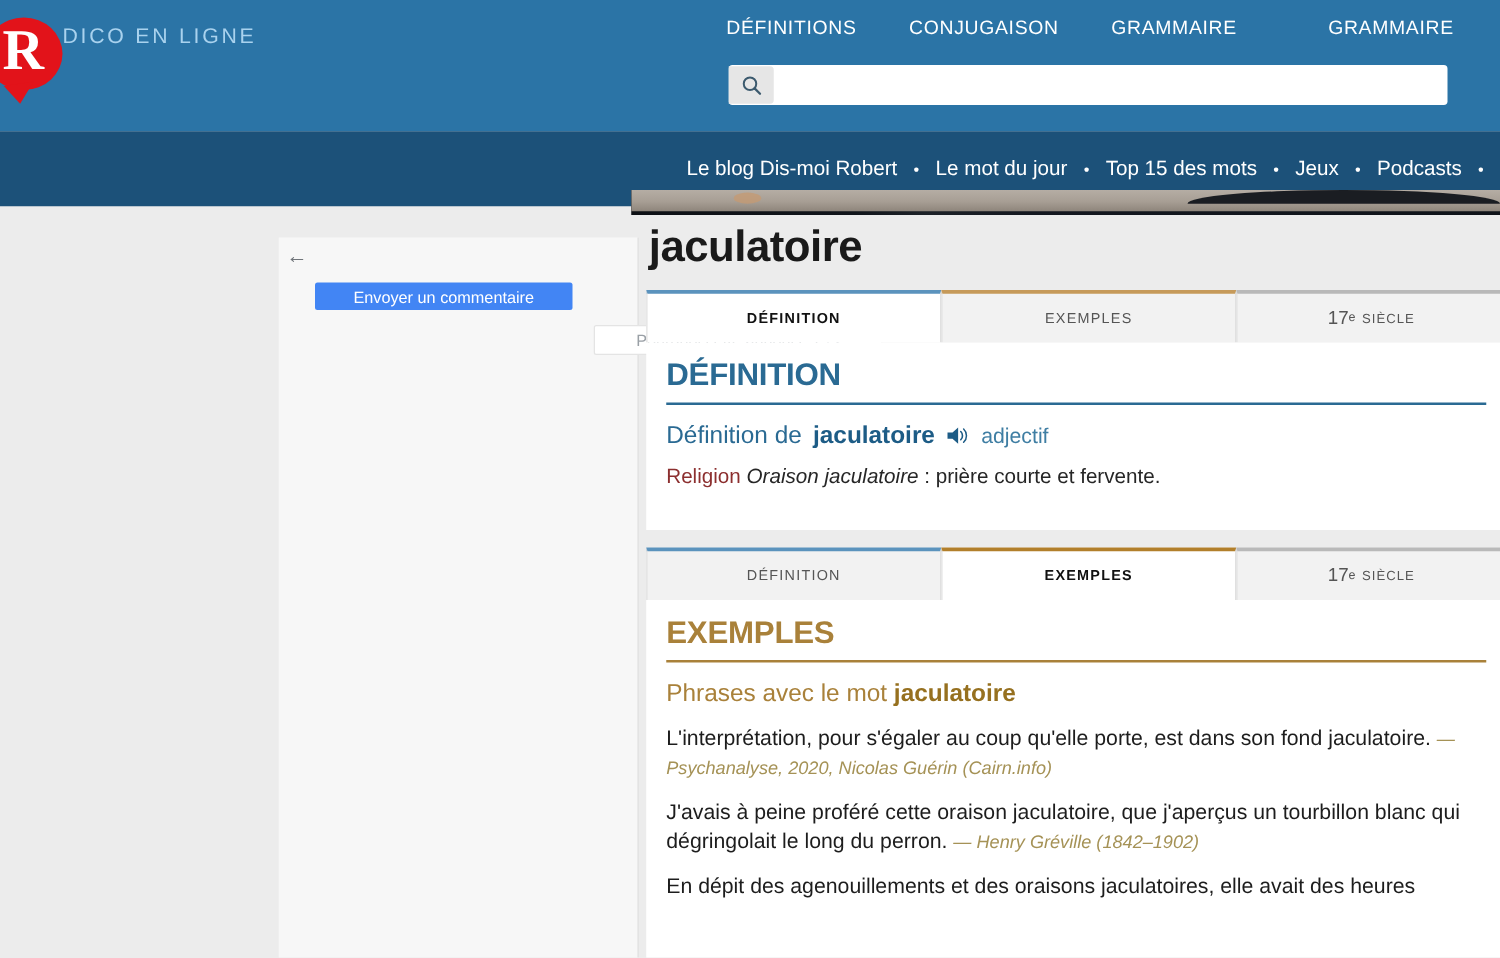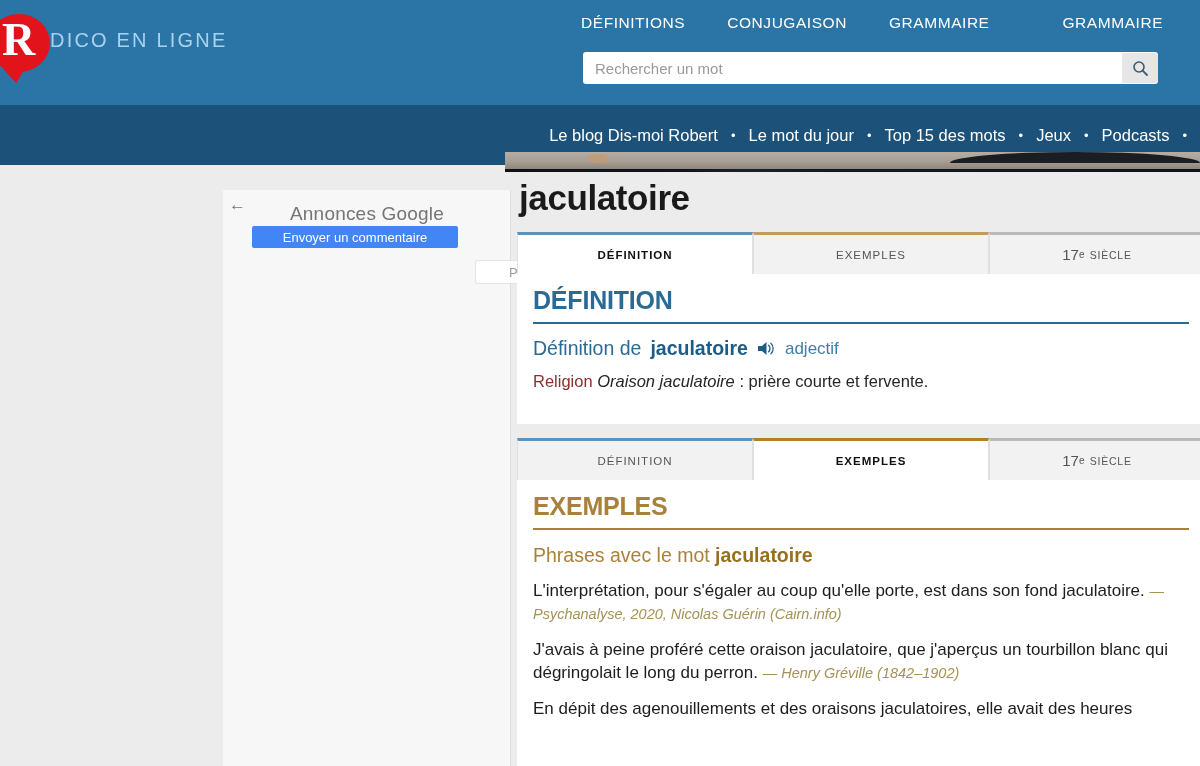--- a/index.html
+++ b/index.html
@@ -47,22 +47,22 @@
     position: absolute; left: 62px; top: 10px;
   }
   .logo-main {
     font-family: "Liberation Serif", serif;
     font-size: 40px; font-weight: bold;
     color: #ffffff; line-height: 1.05;
     letter-spacing: -1.2px;
   }
   .logo-main .sm { font-size: 28px; }
   .logo-sub {
-    font-size: 20px; color: #a9d2ee;
-    letter-spacing: 2.2px; margin-top: 11px;
+    font-size: 17px; color: #a9d2ee;
+    letter-spacing: 2.2px; margin-top: 1px;
     font-weight: 500;
   }
 
   .topnav {
     position: absolute; left: 565px; top: 8px;
     width: 620px; height: 30px;
     display: flex; align-items: center;
   }
   .topnav a {
     color: #ffffff; font-size: 15.5px;
@@ -287,21 +287,20 @@
   </div>
 
   <nav class="topnav">
     <a class="n1" href="#">DÉFINITIONS</a>
     <a class="n2" href="#">CONJUGAISON</a>
     <a class="n3" href="#">GRAMMAIRE</a>
     <a class="n4" href="#">GRAMMAIRE</a>
   </nav>
 
   <div class="searchbar">
-    <input type="text" placeholder="Rechercher un mot" style="">
     <button class="search-btn">
       <svg width="17" height="17" viewBox="0 0 17 17">
         <circle cx="7" cy="7" r="5" fill="none" stroke="#3c5a6e" stroke-width="1.6"></circle>
         <line x1="10.7" y1="10.7" x2="15" y2="15" stroke="#3c5a6e" stroke-width="1.8" stroke-linecap="round"></line>
       </svg>
     </button>
   </div>
 </div>
 
 <div class="subnav">
@@ -322,21 +321,20 @@
 <div class="page">
 
   <div class="banner-img">
     <div class="banner-stone"></div>
     <div class="banner-spot"></div>
     <div class="banner-dark"></div>
   </div>
 
   <div class="ads-panel">
     <div class="ads-back">←</div>
-    <div class="ads-title">Annonces Google</div>
     <button class="ads-btn-primary">Envoyer un commentaire</button>
     <div class="ads-btn-secondary">
       <span>Pourquoi cette annonce ?</span>
       <span>▷</span>
     </div>
   </div>
 
   <div class="article">
 
     <div class="word-title">jaculatoire</div>

